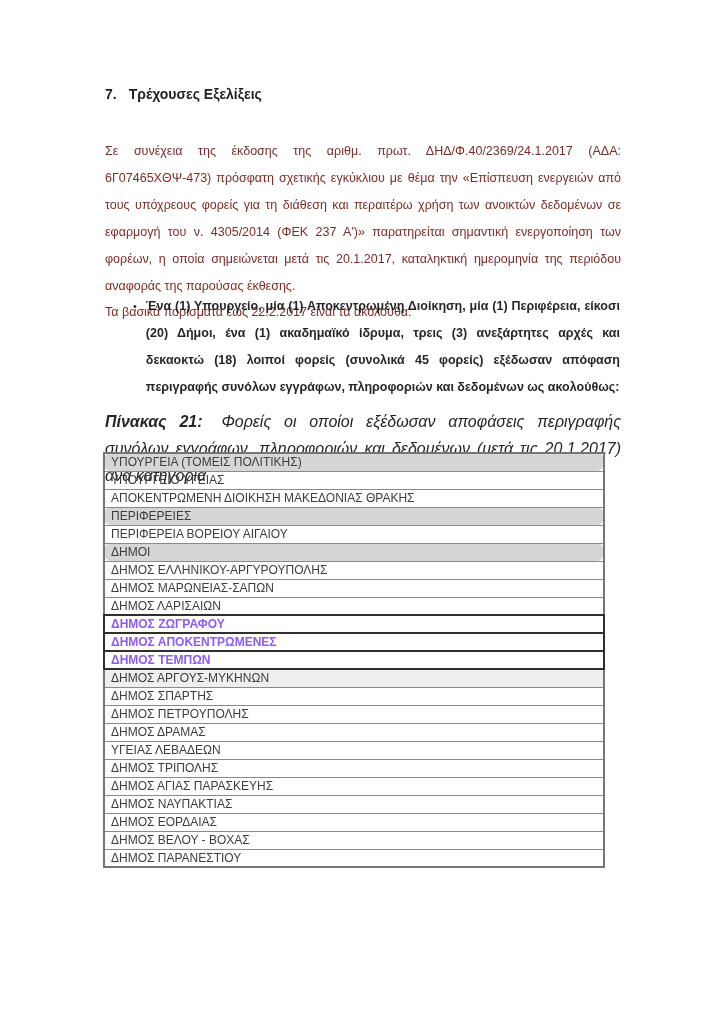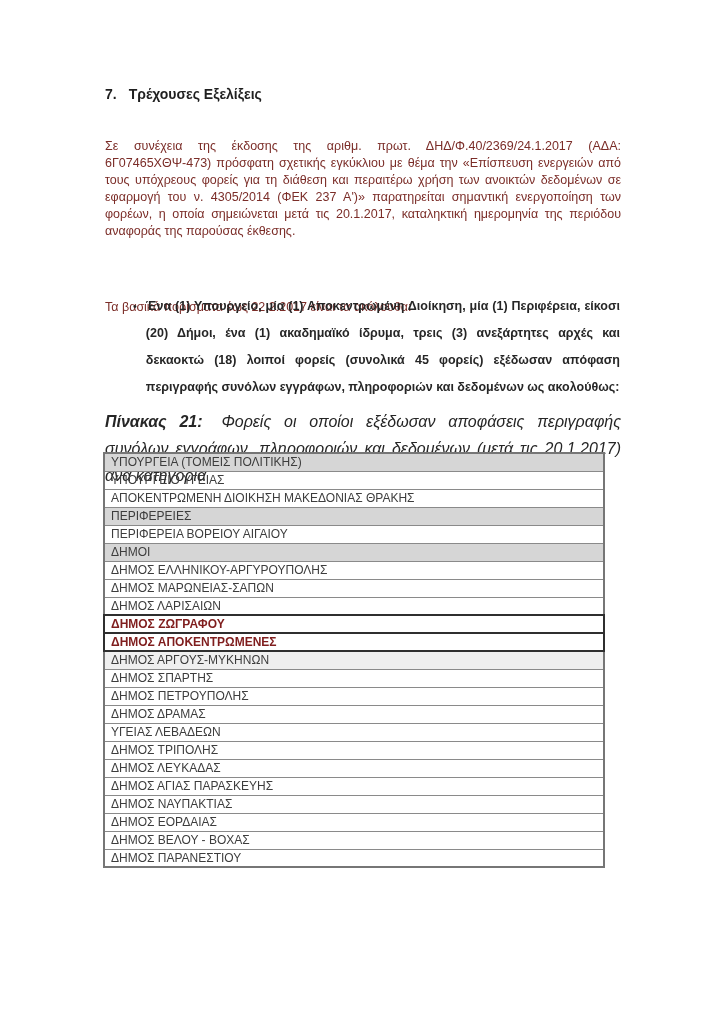--- a/index.html
+++ b/index.html
@@ -13,21 +13,21 @@
     overflow:hidden;
   }
   .heading {
     position:absolute; left:105px; top:86px;
     font-size:14px; font-weight:bold;
     color:var(--heading-text,#1f1f1f);
     display:flex; gap:12px;
   }
   .para {
     position:absolute; left:105px; width:516px;
-    font-size:12.5px; line-height:17px;
+    font-size:12.5px; line-height:27px;
     text-align:justify;
   }
   .p-intro { top:138px; color:var(--intro-text-red,#7b2d28); }
   .p-lead  { top:255px; color:var(--intro-text-red,#7b2d28); text-align:left;margin-top:44px; }
   .bullet-item {
     position:absolute; left:133px; top:293px; width:487px;
     display:flex; gap:9px;
     font-size:12.5px; line-height:27px;
     color:var(--body-text,#262626);
   }
@@ -47,25 +47,25 @@
   }
   table.agencies td {
     border:1px solid var(--table-border,#8a8a8a);
     height:18px;
     padding:0 4px 0 6px;
     font-size:12px;
     color:var(--table-text,#3d3d3d);
     vertical-align:middle;
     white-space:nowrap;
   }
-  tr.row-section td { background:var(--section-row-bg,#d6d6d6); }
+  tr.row-section td { background:var(--section-row-bg,#d6d6d6);border-radius:7px; }
   tr.row-shaded  td { background:var(--shaded-row-bg,#efefef);margin-top:34px; }
   tr.row-bold    td {
     font-weight:bold;
-    color:#7f1d1d;
+    color:#8b5cf6;
     border:2px solid var(--bold-row-border,#2f2f2f);
   }
 </style>
 </head>
 <body>
 
 <div class="page">
 
   <div class="heading">
     <span>7.</span>
@@ -115,40 +115,40 @@
   </tr>
           <tr class="row-normal">
     <td>ΔΗΜΟΣ ΛΑΡΙΣΑΙΩΝ</td>
   </tr>
           <tr class="row-bold">
     <td>ΔΗΜΟΣ ΖΩΓΡΑΦΟΥ</td>
   </tr>
           <tr class="row-bold">
     <td>ΔΗΜΟΣ ΑΠΟΚΕΝΤΡΩΜΕΝΕΣ</td>
   </tr>
+          <tr class="row-bold">
+    <td>ΔΗΜΟΣ ΤΕΜΠΩΝ</td>
+  </tr>
           <tr class="row-shaded">
     <td>ΔΗΜΟΣ ΑΡΓΟΥΣ-ΜΥΚΗΝΩΝ</td>
   </tr>
           <tr class="row-normal">
     <td>ΔΗΜΟΣ ΣΠΑΡΤΗΣ</td>
   </tr>
           <tr class="row-normal">
     <td>ΔΗΜΟΣ ΠΕΤΡΟΥΠΟΛΗΣ</td>
   </tr>
           <tr class="row-normal">
     <td>ΔΗΜΟΣ ΔΡΑΜΑΣ</td>
   </tr>
           <tr class="row-normal">
     <td>ΥΓΕΙΑΣ ΛΕΒΑΔΕΩΝ</td>
   </tr>
           <tr class="row-normal">
     <td>ΔΗΜΟΣ ΤΡΙΠΟΛΗΣ</td>
-  </tr>
-          <tr class="row-normal">
-    <td>ΔΗΜΟΣ ΛΕΥΚΑΔΑΣ</td>
   </tr>
           <tr class="row-normal">
     <td>ΔΗΜΟΣ ΑΓΙΑΣ ΠΑΡΑΣΚΕΥΗΣ</td>
   </tr>
           <tr class="row-normal">
     <td>ΔΗΜΟΣ ΝΑΥΠΑΚΤΙΑΣ</td>
   </tr>
           <tr class="row-normal">
     <td>ΔΗΜΟΣ ΕΟΡΔΑΙΑΣ</td>
   </tr>

